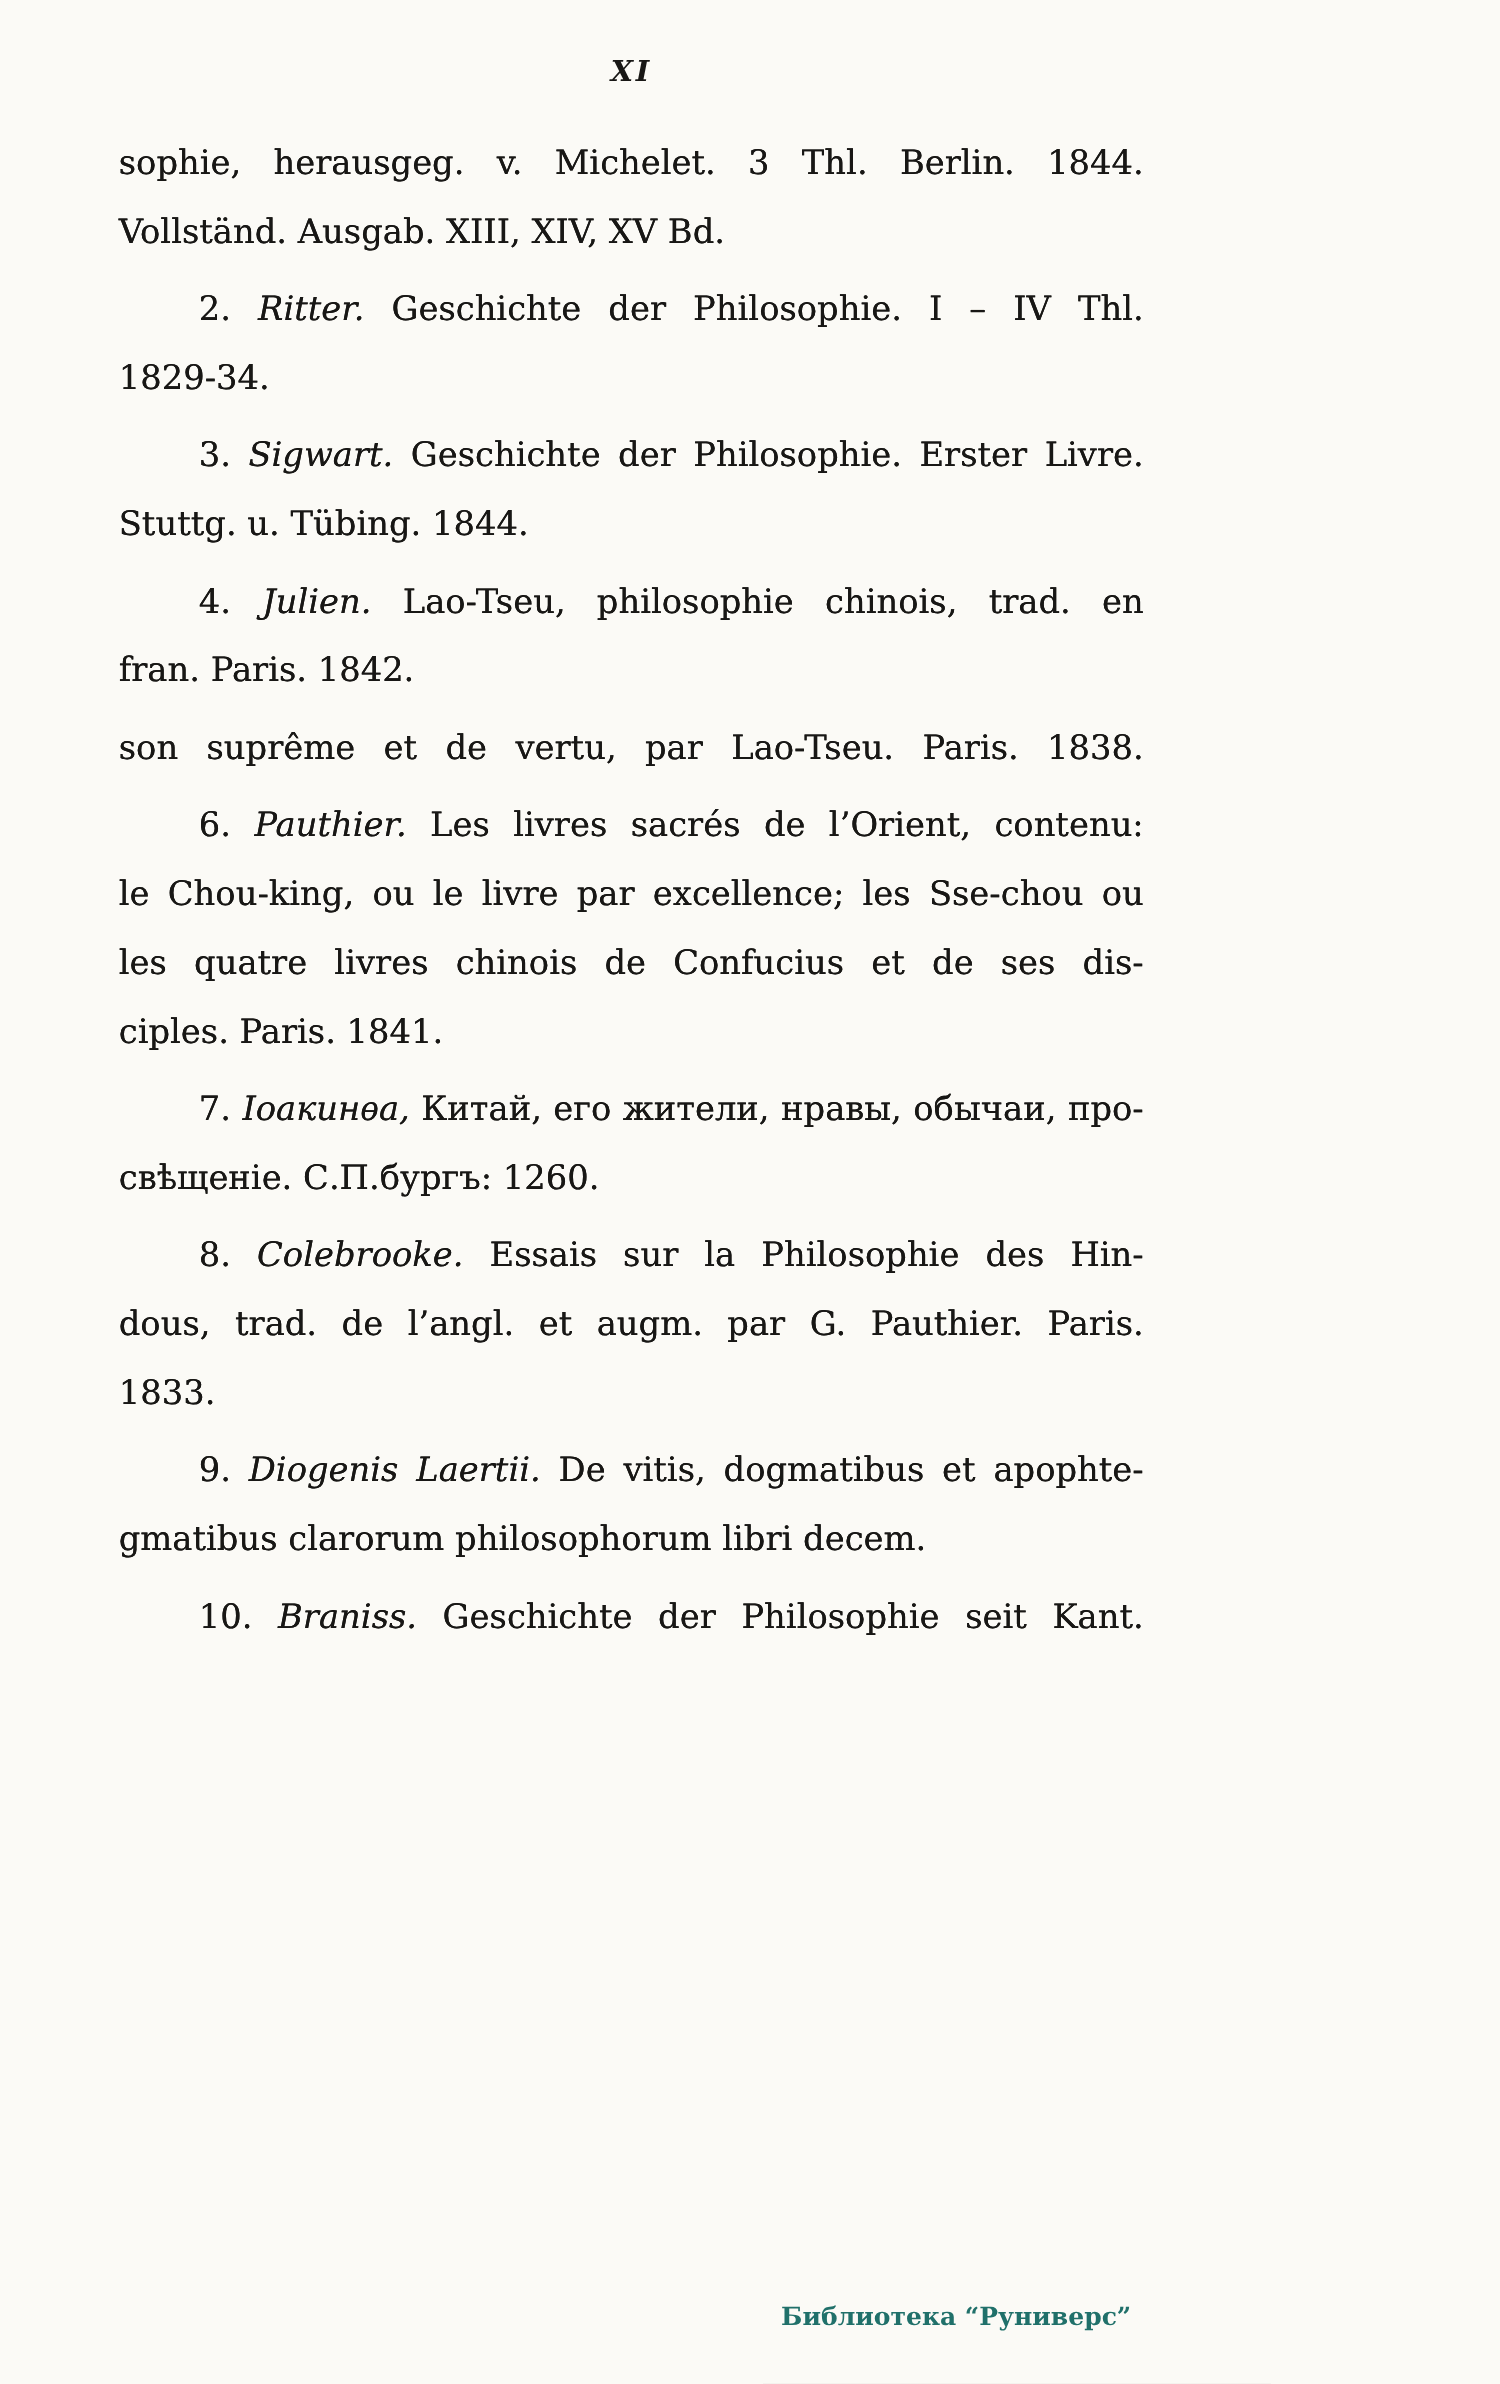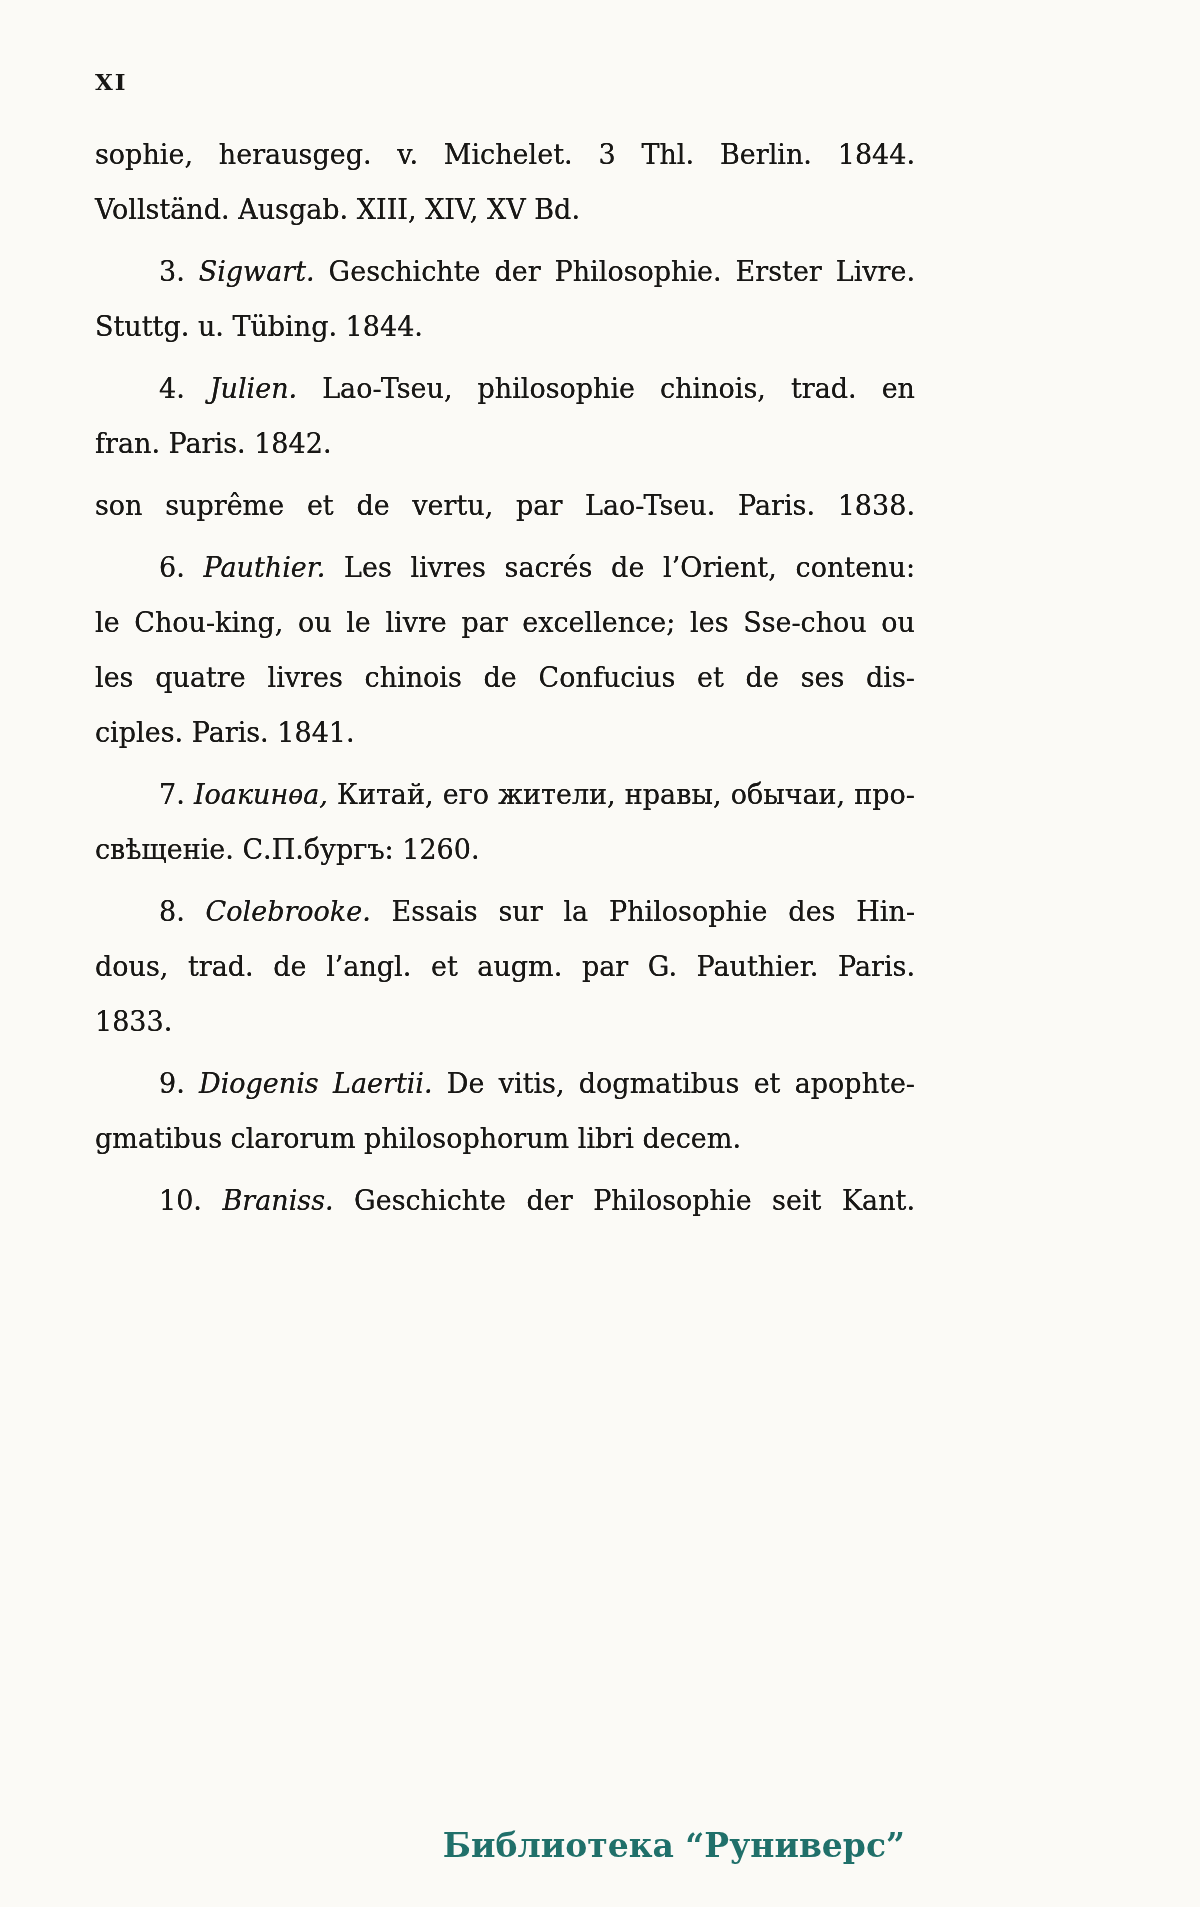--- a/index.html
+++ b/index.html
@@ -11,24 +11,25 @@
     position: relative;
     width: 1200px;
     height: 1907px;
     margin: 0 auto;
     background: #fbfaf6;
     color: #181715;
     font-family: "DejaVu Serif", "Liberation Serif", serif;
     overflow: hidden;
   }
   .page-head {
-    padding-top: 68px;
+    padding-top: 44px;
     width: 820px;
     margin-left: 95px;
-    text-align: left;
+    text-align: center;
+    font-style: italic;
   }
   .page-number {
     font-size: 23px;
     font-weight: bold;
     letter-spacing: 2px;
   }
   .content {
     width: 820px;
     margin-left: 95px;
     margin-top: 32px;
@@ -49,38 +50,42 @@
   .line.indent {
     padding-left: 64px;
   }
   .seg-italic {
     font-style: italic;
   }
   .watermark {
     position: absolute;
     right: 295px;
     bottom: 42px;
-    font-size: 33px;
+    font-size: 20px;
     font-weight: bold;
     font-family: "DejaVu Serif", "Liberation Serif", serif;
   }
 </style>
 </head>
 <body>
 
 <div class="page" style="background: rgb(251, 250, 246); color: rgb(24, 23, 21);">
 
   <header class="page-head">
     <span class="page-number">XI</span>
   </header>
 
   <main class="content">
       <div class="entry">
         <div class="line just"><span class="seg-regular">sophie, herausgeg. v. Michelet. 3 Thl. Berlin. 1844.</span></div>
         <div class="line"><span class="seg-regular">Vollständ. Ausgab. XIII, XIV, XV Bd.</span></div>
+      </div>
+      <div class="entry">
+        <div class="line just indent"><span class="seg-regular">2. </span><span class="seg-italic">Ritter.</span><span class="seg-regular"> Geschichte der Philosophie. I – IV Thl.</span></div>
+        <div class="line"><span class="seg-regular">1829-34.</span></div>
       </div>
       <div class="entry">
         <div class="line just indent"><span class="seg-regular">3. </span><span class="seg-italic">Sigwart.</span><span class="seg-regular"> Geschichte der Philosophie. Erster Livre.</span></div>
         <div class="line"><span class="seg-regular">Stuttg. u. Tübing. 1844.</span></div>
       </div>
       <div class="entry">
         <div class="line just indent"><span class="seg-regular">4. </span><span class="seg-italic">Julien.</span><span class="seg-regular"> Lao-Tseu, philosophie chinois, trad. en</span></div>
         <div class="line"><span class="seg-regular">fran. Paris. 1842.</span></div>
       </div>
       <div class="entry">

